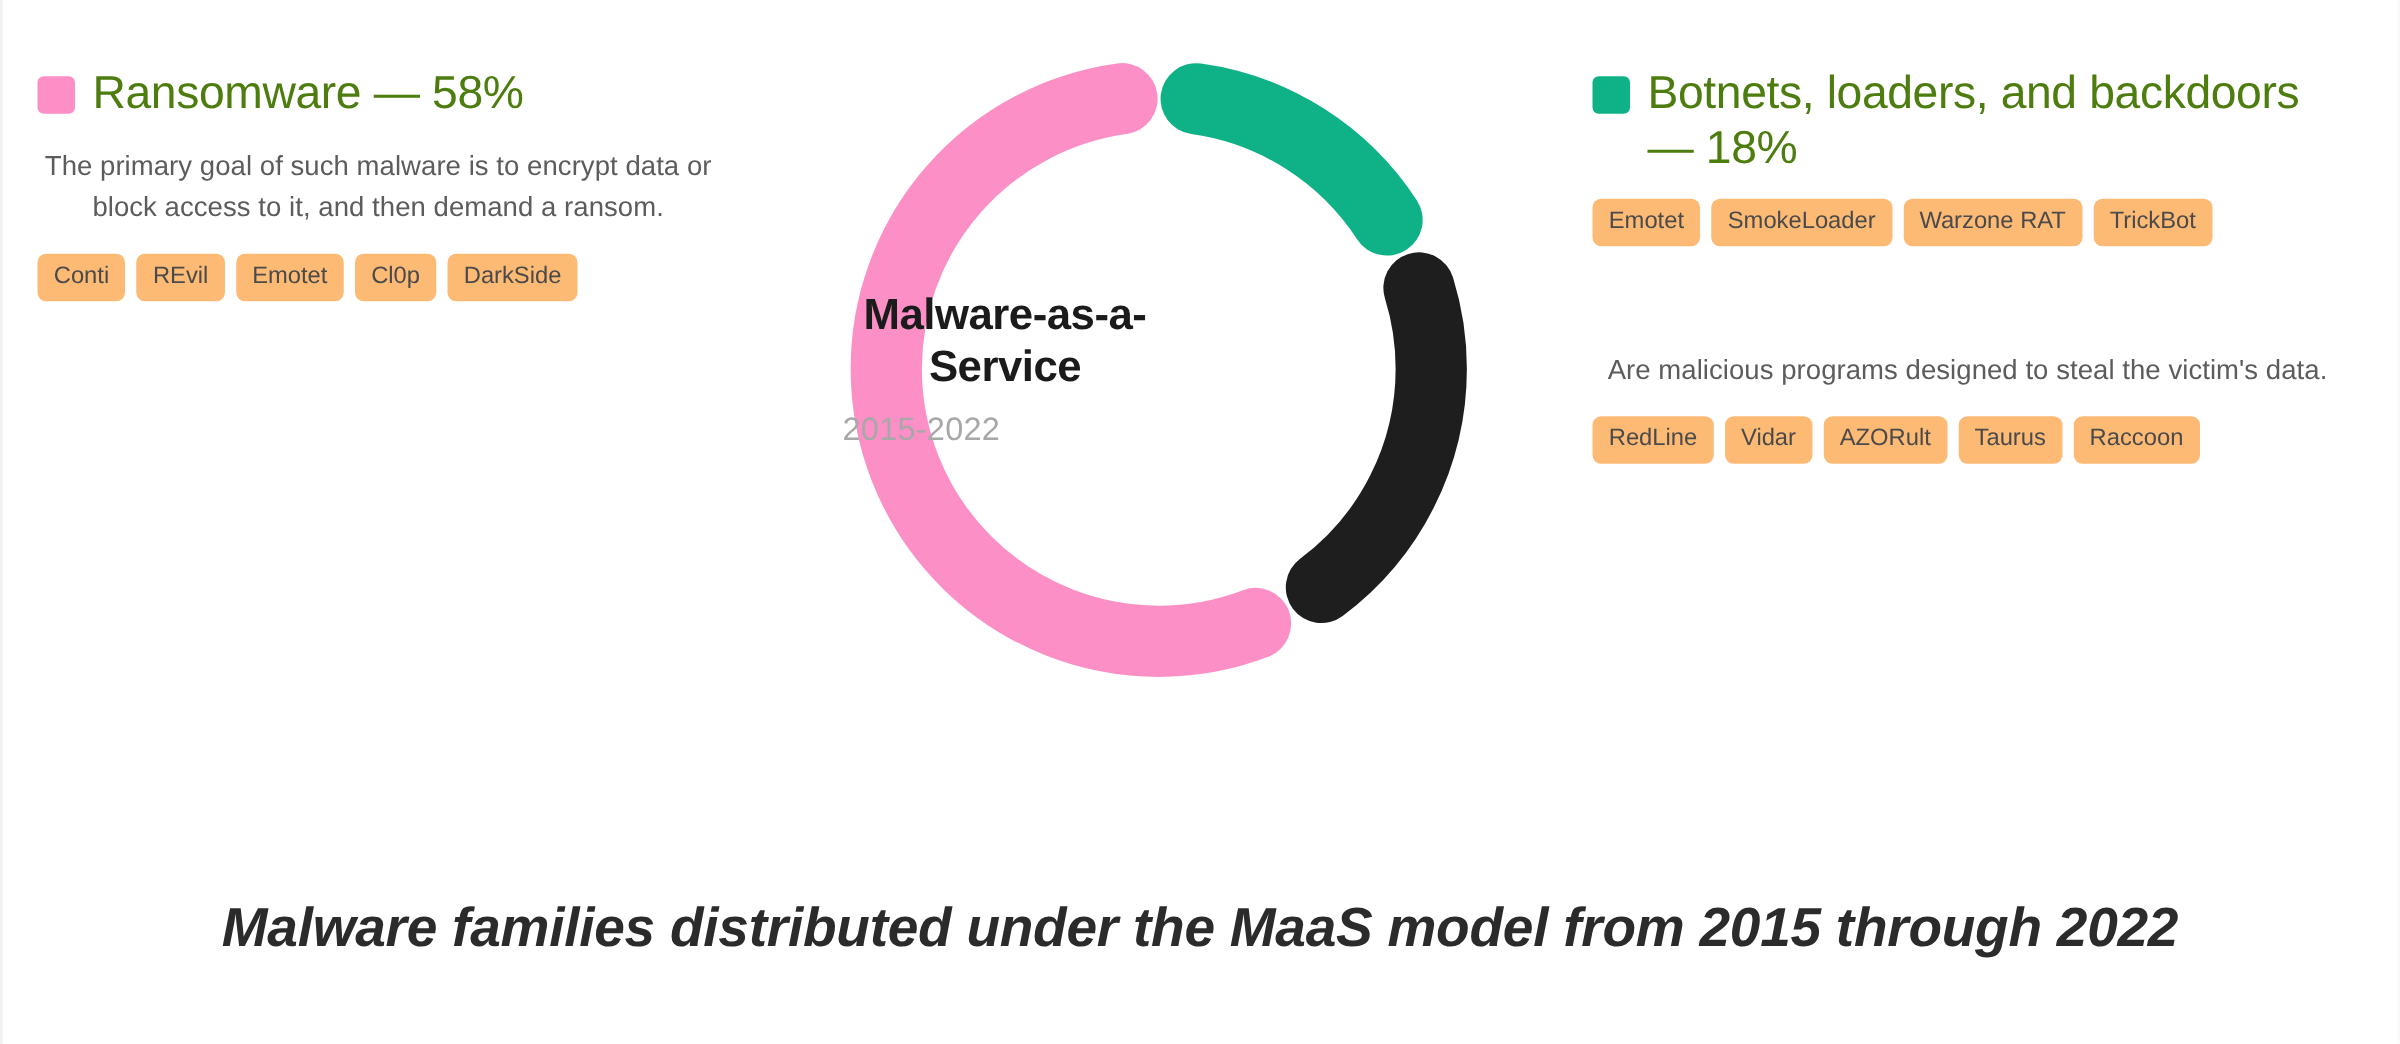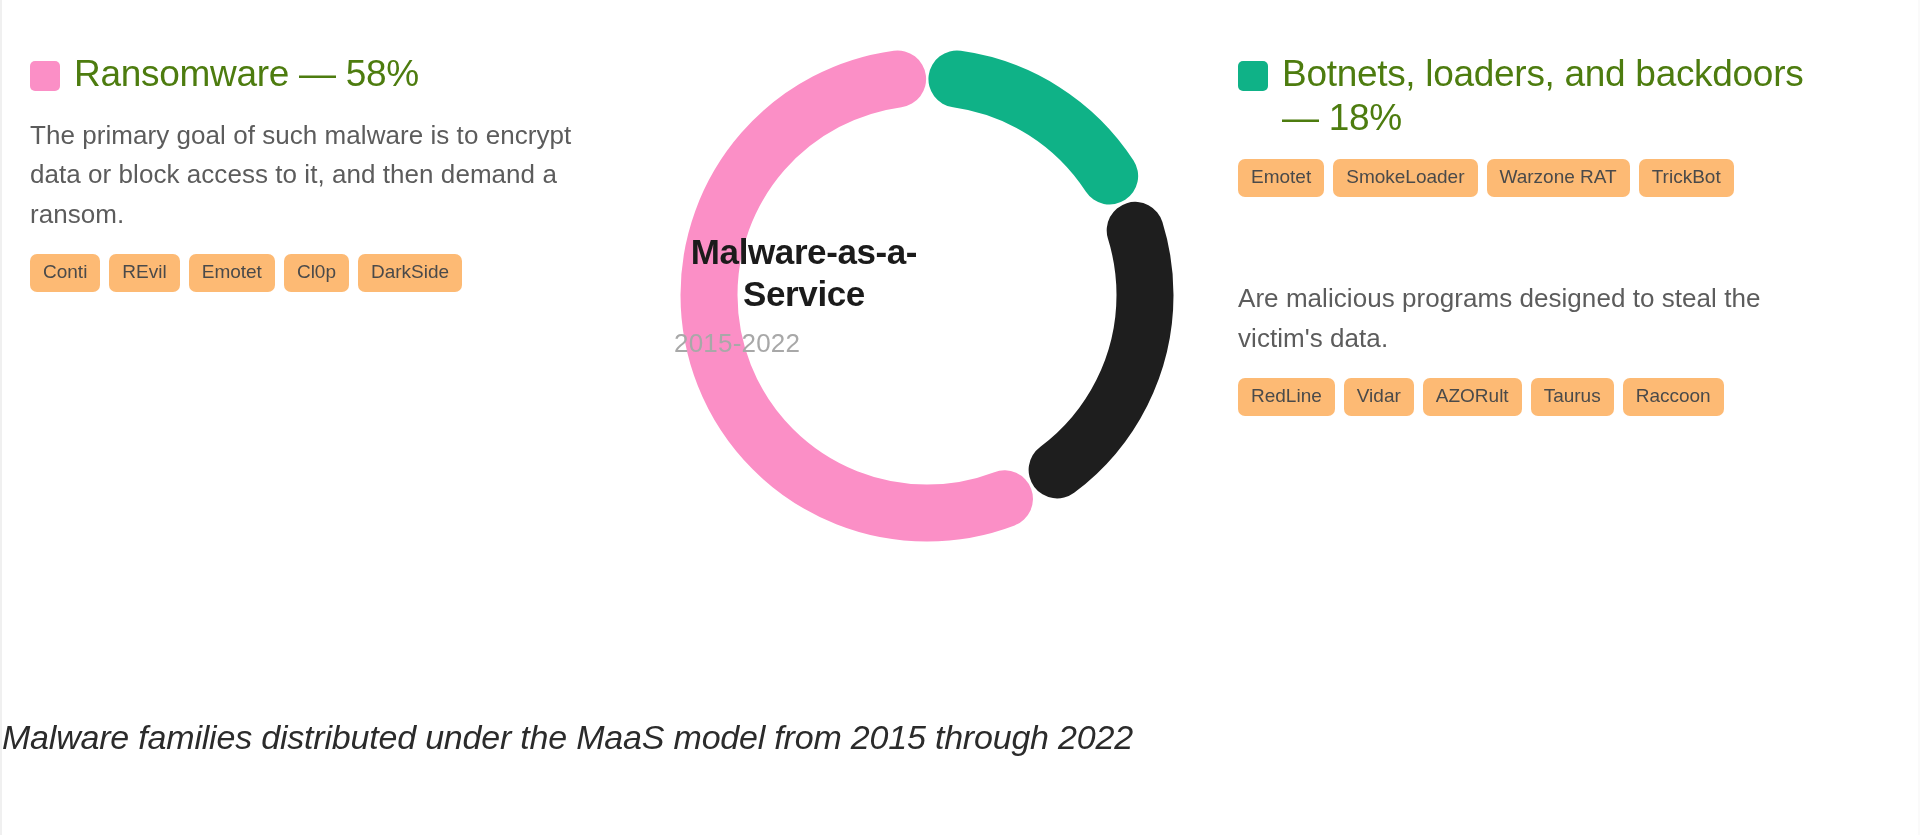--- a/index.html
+++ b/index.html
@@ -22,21 +22,21 @@
     border-right: 2px solid #fafafa;
     box-sizing: border-box;
   }
 
   
   .col {
     position: absolute;
     top: 52px;
   }
   .col-left  { left: 28px;   width: 545px; }
-  .col-right { left: 1236px; width: 600px; }
+  .col-right { left: 1272px; width: 600px; }
 
   
   .legend-head {
     display: flex;
     align-items: flex-start;
     gap: 14px;
   }
   .swatch {
     width: 30px;
     height: 30px;
@@ -48,24 +48,25 @@
     font-size: 37px;
     font-weight: 400;
     color: #4d7c0f;
     line-height: 1.18;
     letter-spacing: -0.3px;
   }
 
   
   .desc {
     margin-top: 20px;
-    font-size: 26px;
+    font-size: 22px;
     line-height: 1.52;
     color: #5c5c5c;
     letter-spacing: 0.05px;
+    text-align: center;
   }
 
   
   .pills {
     margin-top: 20px;
     display: flex;
     flex-wrap: wrap;
     gap: 9px;
   }
   .pill {
@@ -120,22 +121,23 @@
     color: #a8a8a8;
     letter-spacing: 0.2px;
   }
 
   
   .caption {
     position: absolute;
     left: 0;
     right: 0;
     top: 718px;
-    font-size: 34px;
-    font-weight: 400;
+    text-align: center;
+    font-size: 44px;
+    font-weight: 700;
     font-style: italic;
     color: #2b2b2b;
     letter-spacing: -0.2px;
   }
 </style>
 </head>
 <body>
 
 <div class="canvas">
 

